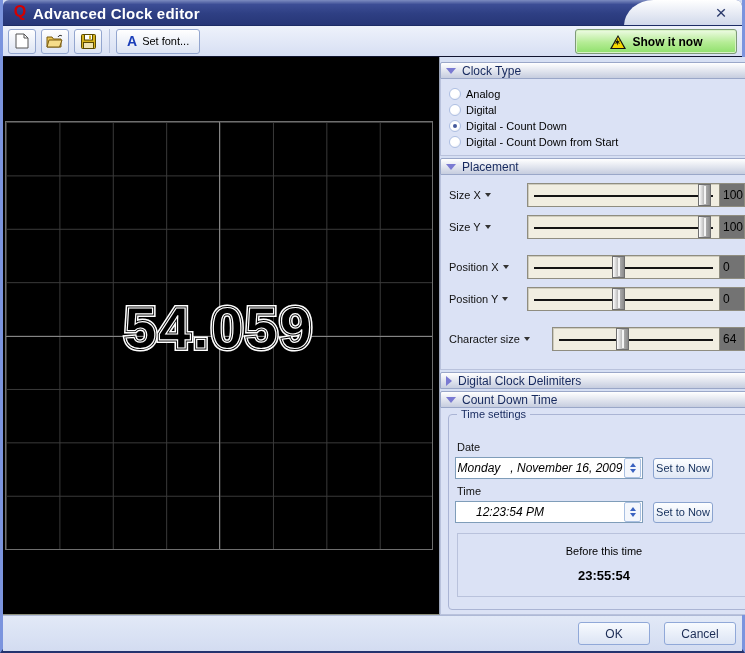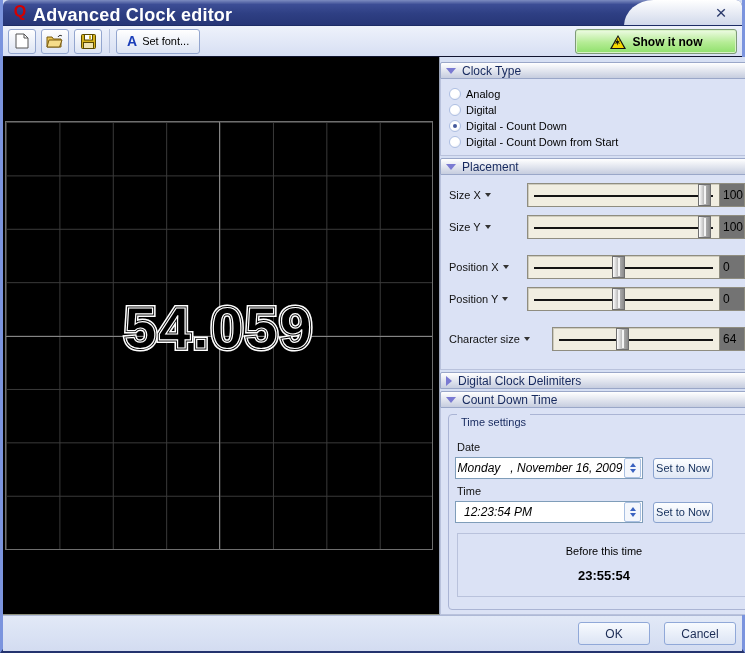--- a/index.html
+++ b/index.html
@@ -13,21 +13,21 @@
   
   .titlebar { position:relative; height:26px; flex:none;
     background:linear-gradient(#7d8cc0 0%, #3c4d95 18%, #2e3f83 55%, #273677 100%);
     border-radius:6px 6px 0 0; border-bottom:1px solid #1d2c66; overflow:hidden; }
   .titlebar-curve { position:absolute; right:0; top:0; width:118px; height:26px;
     background:linear-gradient(#ffffff, #cfd7ea); border-top-left-radius:34px 30px;
     border-top-right-radius:6px; }
   .title-icon { position:absolute; left:8px; top:3px; width:18px; height:18px;
     color:#d40000; font-weight:bold; font-size:16px; line-height:18px; text-align:center; }
   .title-text { position:absolute; left:30px; top:5px; color:#ffffff; font-weight:bold;
-    font-size:18px; letter-spacing:0.2px; }
+    font-size:15px; letter-spacing:0.2px; }
   .close-btn { position:absolute; right:10px; top:2px; width:22px; height:22px;
     color:#2b3a6b; font-size:19px; line-height:22px; text-align:center; cursor:default; }
 
   
   .toolbar { position:relative; height:31px; flex:none; display:flex; align-items:center;
     padding-left:5px; background:linear-gradient(#eef2fb, #d7dff3); border-bottom:1px solid #10142e; }
   .tb-btn { width:28px; height:25px; margin-right:5px; display:flex; align-items:center; justify-content:center;
     background:linear-gradient(#ffffff, #dde4f3); border:1px solid #93a6cf; border-radius:3px; }
   .tb-sep { width:1px; height:24px; background:#b6c2dd; margin:0 6px 0 2px; }
   .setfont-btn { height:25px; display:flex; align-items:center; gap:5px; padding:0 10px;
@@ -107,26 +107,26 @@
   .spin-btn { flex:1; display:flex; align-items:center; justify-content:center;
     background:linear-gradient(#faf8ef, #dcd8c6); border:1px solid #a8a594; }
   .spin-up-arrow { width:0; height:0; border-left:3px solid transparent; border-right:3px solid transparent;
     border-bottom:4px solid #222; }
   .spin-down-arrow { width:0; height:0; border-left:3px solid transparent; border-right:3px solid transparent;
     border-top:4px solid #222; }
 
   
   .cd-body { flex:1; padding:6px 5px 4px 7px; display:flex; flex-direction:column; }
   .groupbox { position:relative; flex:1; border:1px solid #aab4d4; border-radius:4px; padding:22px 6px 6px 6px; }
-  .group-legend { position:absolute; left:8px; top:-7px; background:#dbe2f5; padding:8px 4px; color:#16295e; }
+  .group-legend { position:absolute; left:8px; top:-7px; background:#dbe2f5; padding:0 4px; color:#16295e; }
   .field-label { margin:4px 0 4px 2px; color:#111; }
   .field-row { display:flex; align-items:center; gap:10px; margin-bottom:6px; }
   .combo { width:188px; height:22px; background:#fff; border:1px solid #7f9db9; display:flex; align-items:center;font-style:italic; }
   .combo-text { flex:1; white-space:pre; text-align:center; font-size:12px; }
-  .combo-text.left { text-align:left; padding-left:8px; }
+  .combo-text.left { text-align:left; padding-left:20px; }
   .combo-spin { width:17px; height:20px; margin-right:1px; flex:none; display:flex; flex-direction:column;
     align-items:center; justify-content:center; gap:2px; border:1px solid #a9c0e2; border-radius:2px; background:#f4f7fc; }
   .blue-up { width:0; height:0; border-left:3.5px solid transparent; border-right:3.5px solid transparent;
     border-bottom:4.5px solid #3a62c0; }
   .blue-down { width:0; height:0; border-left:3.5px solid transparent; border-right:3.5px solid transparent;
     border-top:4.5px solid #3a62c0; }
   .now-btn { width:60px; height:21px; border:1px solid #8aa3cf; border-radius:3px;
     background:linear-gradient(#fdfeff, #dfe7f5); color:#1a3560; font-size:11px;
     display:flex; align-items:center; justify-content:center; }
   .before-box { margin:10px 2px 6px 2px; height:64px; border:1px solid #b9c2dc; text-align:center; }

